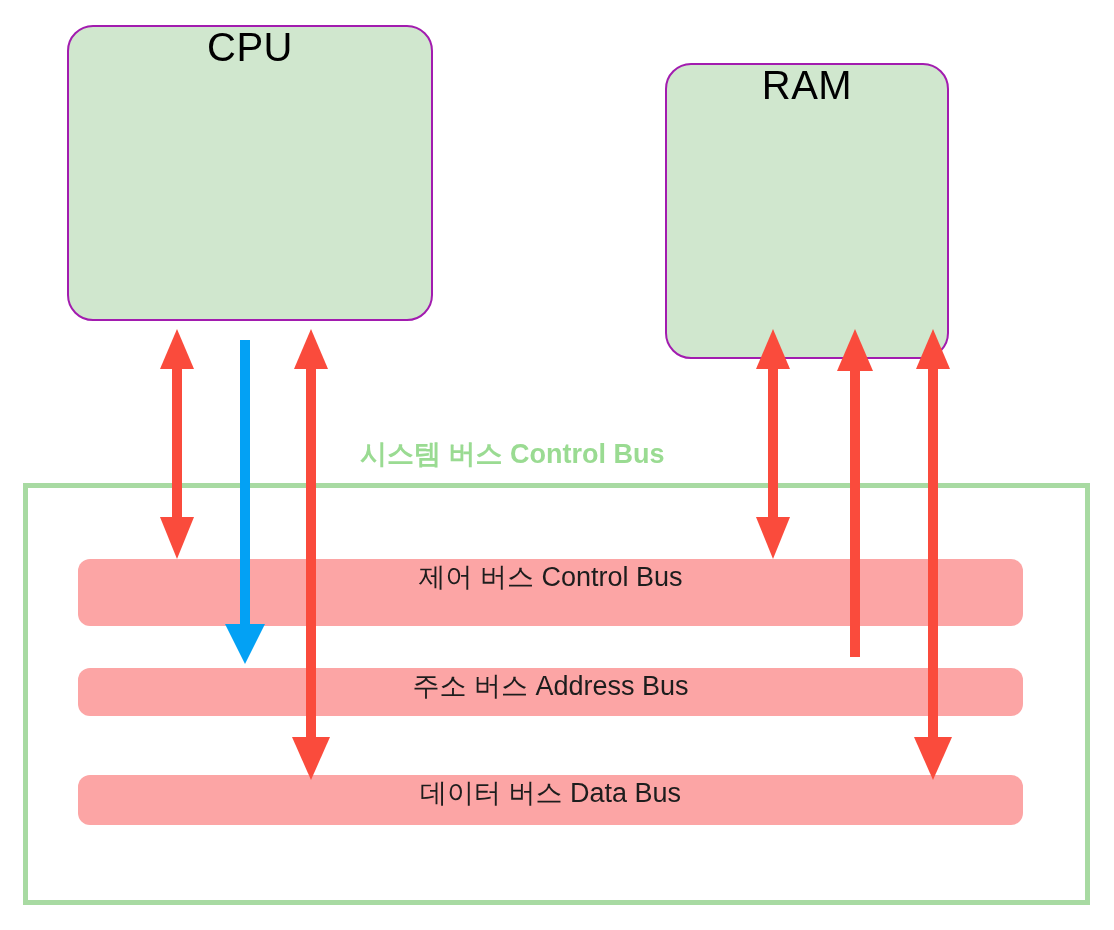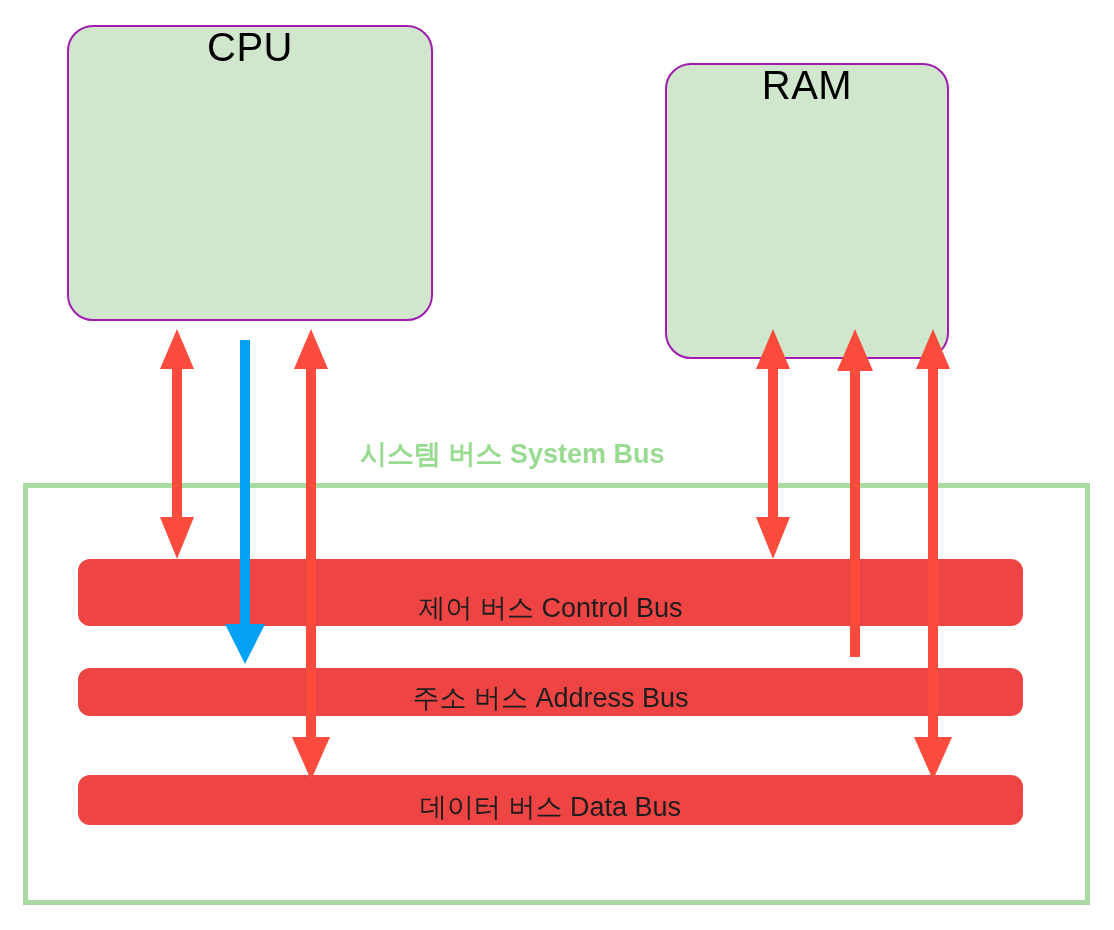--- a/index.html
+++ b/index.html
@@ -59,24 +59,24 @@
     color: #9adb92;
     white-space: nowrap;
     letter-spacing: 0px;
   }
 
   
   .bus-lane {
     position: absolute;
     left: 78px;
     width: 945px;
-    background: #ef4444;
+    background: #fca5a5;
     border-radius: 12px;
     display: flex;
-    align-items: flex-end;
+    align-items: flex-start;
     justify-content: center;
     box-sizing: border-box;
   }
   .bus-lane-label {
     font-size: 27px;
     color: #1d1d1d;
     white-space: nowrap;
   }
   #lane-control { top: 559px; height: 67px; }
   #lane-address { top: 668px; height: 48px; }
@@ -95,21 +95,21 @@
 <div id="canvas">
 
   <div class="unit-box" id="cpu-box">
     <span class="unit-label">CPU</span>
   </div>
 
   <div class="unit-box" id="ram-box">
     <span class="unit-label">RAM</span>
   </div>
 
-  <div id="system-bus-title">시스템 버스 System Bus</div>
+  <div id="system-bus-title">시스템 버스 Control Bus</div>
 
   <div id="system-bus-box"></div>
 
   <div class="bus-lane" id="lane-control">
     <span class="bus-lane-label">제어 버스 Control Bus</span>
   </div>
   <div class="bus-lane" id="lane-address">
     <span class="bus-lane-label">주소 버스 Address Bus</span>
   </div>
   <div class="bus-lane" id="lane-data">

